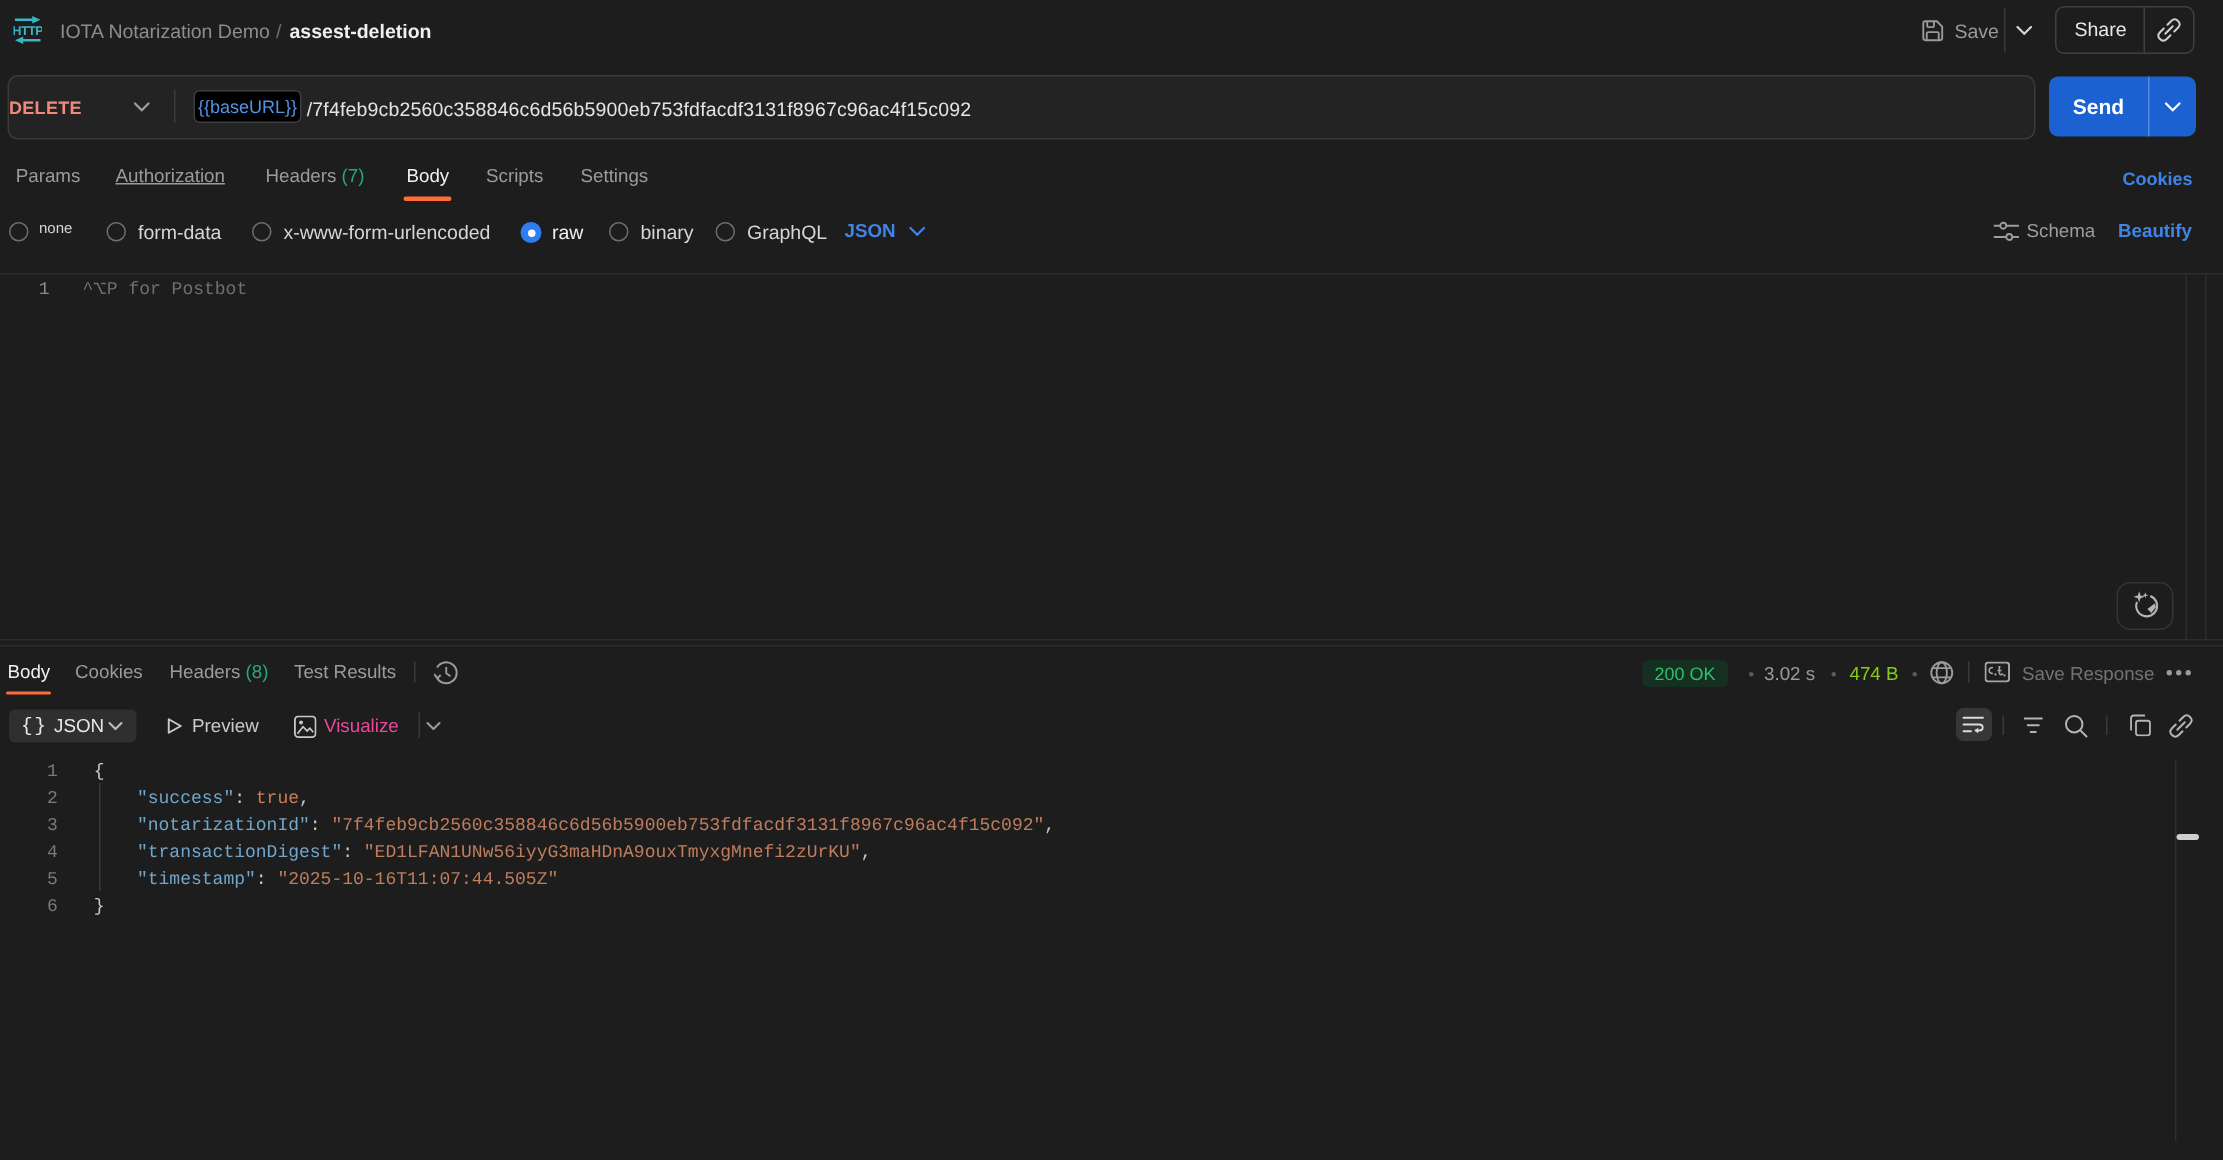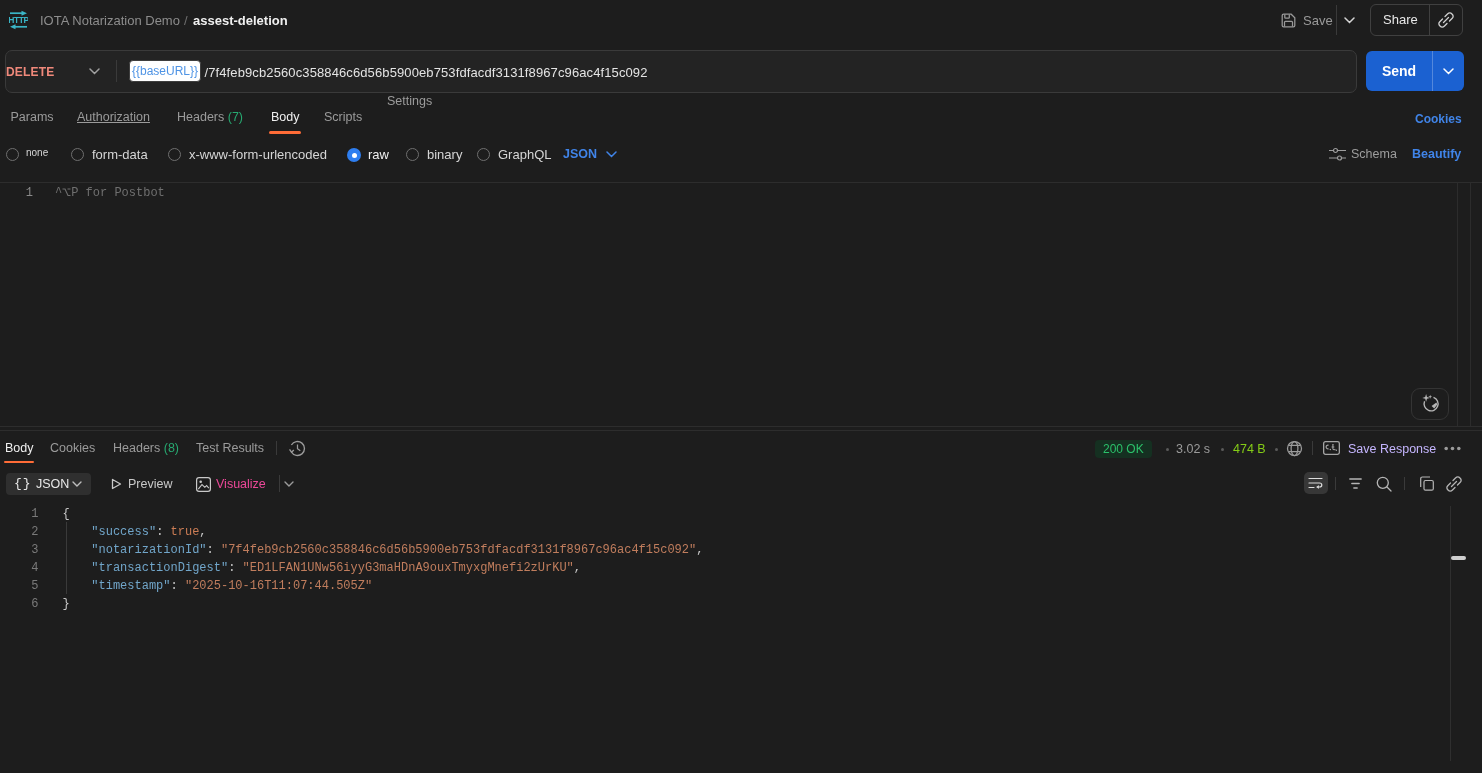--- a/index.html
+++ b/index.html
@@ -56,35 +56,35 @@
     <path d="M5.5 10.5 L10.5 5.5"></path>
   </g>
 </svg>
 
 <div class="abs" style="left:5px; top:49.5px; width:1352px; height:43.5px; background:#232323; border:1px solid #3a3a3a; border-radius:7px;"></div>
 <div class="abs" style="left:6px; top:64.5px; font-size:12px; font-weight:bold; letter-spacing:0.2px; color:#f0897b;">DELETE</div>
 <svg class="abs" style="left:88.5px; top:68px;" width="11" height="7" viewBox="0 0 11 7">
   <path d="M1 1 L5.5 5.5 L10 1" stroke="#a0a0a0" stroke-width="1.5" fill="none" stroke-linecap="round"></path>
 </svg>
 <div class="vline" style="left:115.5px; top:60px; height:22px;"></div>
-<div class="abs" style="left:129px; top:60px; height:22px; background:#ffffff; border:1px solid #3e3e3e; border-radius:4px; padding:0 2px; font-size:12px; color:#4f94e5; line-height:20px;">{{baseURL}}</div>
+<div class="abs" style="left:129px; top:60px; height:22px; background:#000000; border:1px solid #3e3e3e; border-radius:4px; padding:0 2px; font-size:12px; color:#4f94e5; line-height:20px;">{{baseURL}}</div>
 <div class="abs" style="left:204.5px; top:64.5px; font-size:13px; letter-spacing:0.11px; color:#e4e4e4;">/7f4feb9cb2560c358846c6d56b5900eb753fdfacdf3131f8967c96ac4f15c092</div>
 <div class="abs" style="left:1366px; top:51px; width:98px; height:40px; background:#1b61d1; border-radius:6px;"></div>
 <div class="abs" style="left:1432px; top:51px; width:1px; height:40px; background:rgba(255,255,255,0.25);"></div>
 <div class="abs" style="left:1366px; top:63px; width:66px; text-align:center; font-size:14px; font-weight:bold; color:#ffffff;">Send</div>
 <svg class="abs" style="left:1443px; top:68px;" width="11" height="7" viewBox="0 0 11 7">
   <path d="M1 1 L5.5 5.5 L10 1" stroke="#ffffff" stroke-width="1.5" fill="none" stroke-linecap="round"></path>
 </svg>
 
 <div class="abs" style="left:10.5px; top:110px; font-size:12.5px; color:#9b9b9b;">Params</div>
 <div class="abs" style="left:77px; top:110px; font-size:12.5px; color:#9b9b9b;text-decoration:underline;">Authorization</div>
 <div class="abs" style="left:177px; top:110px; font-size:12.5px; color:#9b9b9b;">Headers <span style="color:#27a971;">(7)</span></div>
 <div class="abs" style="left:271px; top:110px; font-size:12.5px; color:#f0f0f0; font-weight:500;">Body</div>
 <div class="abs" style="left:324px; top:110px; font-size:12.5px; color:#9b9b9b;">Scripts</div>
-<div class="abs" style="left:387px; top:94px; font-size:12.5px; color:#9b9b9b;">Settings</div>
+<div class="abs" style="left:387px; top:110px; font-size:12.5px; color:#9b9b9b;">Settings</div>
 <div class="abs" style="left:269px; top:131px; width:32px; height:2.5px; background:#ff6c37; border-radius:2px;"></div>
 <div class="abs" style="left:1415px; top:112px; font-size:12px; font-weight:bold; color:#4084e8;">Cookies</div>
 
 <div class="abs" style="left:6px; top:148px; width:13px; height:13px; border:1.5px solid #6f6f6f; border-radius:50%;"></div>
 <div class="abs" style="left:26px; top:147px; font-size:10px; color:#d6d6d6;">none</div>
 <div class="abs" style="left:71px; top:148px; width:13px; height:13px; border:1.5px solid #6f6f6f; border-radius:50%;"></div>
 <div class="abs" style="left:92px; top:147px; font-size:13px; color:#d6d6d6;">form-data</div>
 <div class="abs" style="left:168px; top:148px; width:13px; height:13px; border:1.5px solid #6f6f6f; border-radius:50%;"></div>
 <div class="abs" style="left:189px; top:147px; font-size:13px; color:#d6d6d6;">x-www-form-urlencoded</div>
 <div class="abs" style="left:347px; top:148px; width:14px; height:14px; background:#2e7ef0; border-radius:50%;"></div>
@@ -154,21 +154,21 @@
   </g>
 </svg>
 <div class="vline" style="left:1312px; top:441px; height:14px;"></div>
 <svg class="abs" style="left:1323px; top:441px;" width="17" height="14" viewBox="0 0 17 14">
   <rect x="0.65" y="0.65" width="15.7" height="12.7" rx="1.8" stroke="#a5a5a5" fill="none" stroke-width="1.3"></rect>
   <path d="M5.6 4.2 A1.9 1.9 0 1 0 5.6 7.8" stroke="#a5a5a5" fill="none" stroke-width="1.1"></path>
   <path d="M9.3 3.6 L10.6 3.6 M9.9 3.6 V8.2 M8.6 6 H11.3 M9.9 8.2 Q11.3 9.4 12.3 8.0" stroke="#a5a5a5" fill="none" stroke-width="1.05"></path>
   <circle cx="7.3" cy="8.6" r="0.75" fill="#a5a5a5"></circle>
   <circle cx="13.3" cy="9.3" r="0.75" fill="#a5a5a5"></circle>
 </svg>
-<div class="abs" style="left:1348px; top:442px; font-size:12.5px; color:#c4b5fd;">Save Response</div>
+<div class="abs" style="left:1348px; top:442px; font-size:12.5px; color:#737373;">Save Response</div>
 <svg class="abs" style="left:1444px; top:446px;" width="17" height="5" viewBox="0 0 17 5">
   <circle cx="2.2" cy="2.5" r="1.8" fill="#9b9b9b"></circle>
     <circle cx="8.5" cy="2.5" r="1.8" fill="#9b9b9b"></circle>
     <circle cx="14.8" cy="2.5" r="1.8" fill="#9b9b9b"></circle>
 </svg>
 
 <div class="abs" style="left:6px; top:473px; width:85px; height:22px; background:#2f2f2f; border-radius:4px;"></div>
 <div class="abs mono" style="left:14px; top:476px; font-size:13px; color:#e8e8e8; letter-spacing:1px;">{}</div>
 <div class="abs" style="left:36px; top:477px; font-size:12.5px; font-weight:500; color:#e8e8e8;">JSON</div>
 <svg class="abs" style="left:72px; top:481px;" width="10" height="6" viewBox="0 0 10 6">

